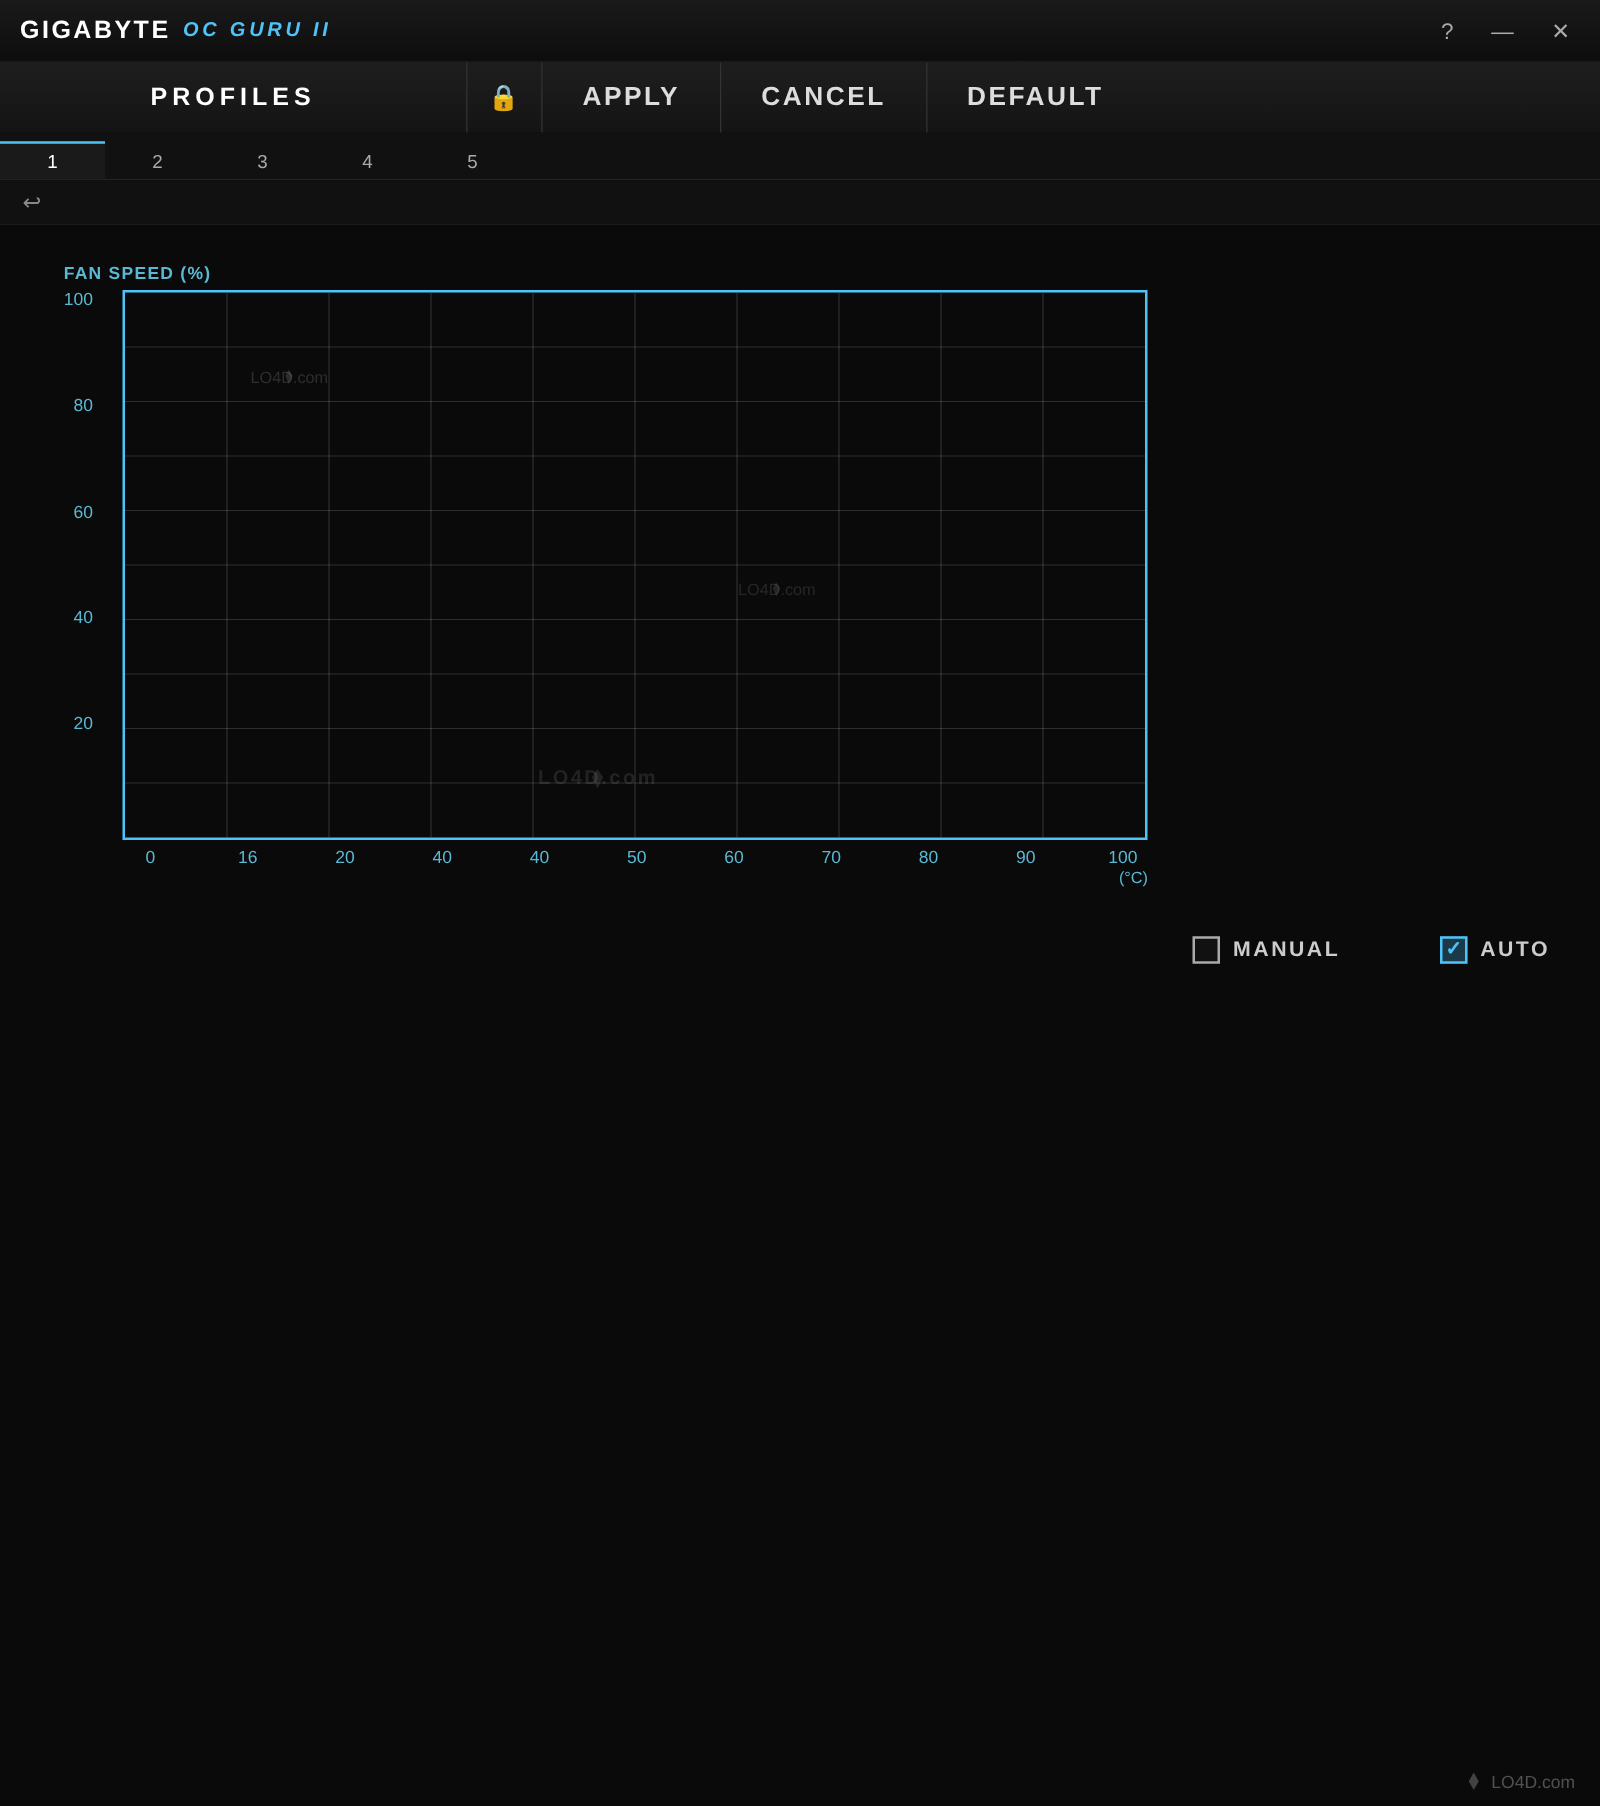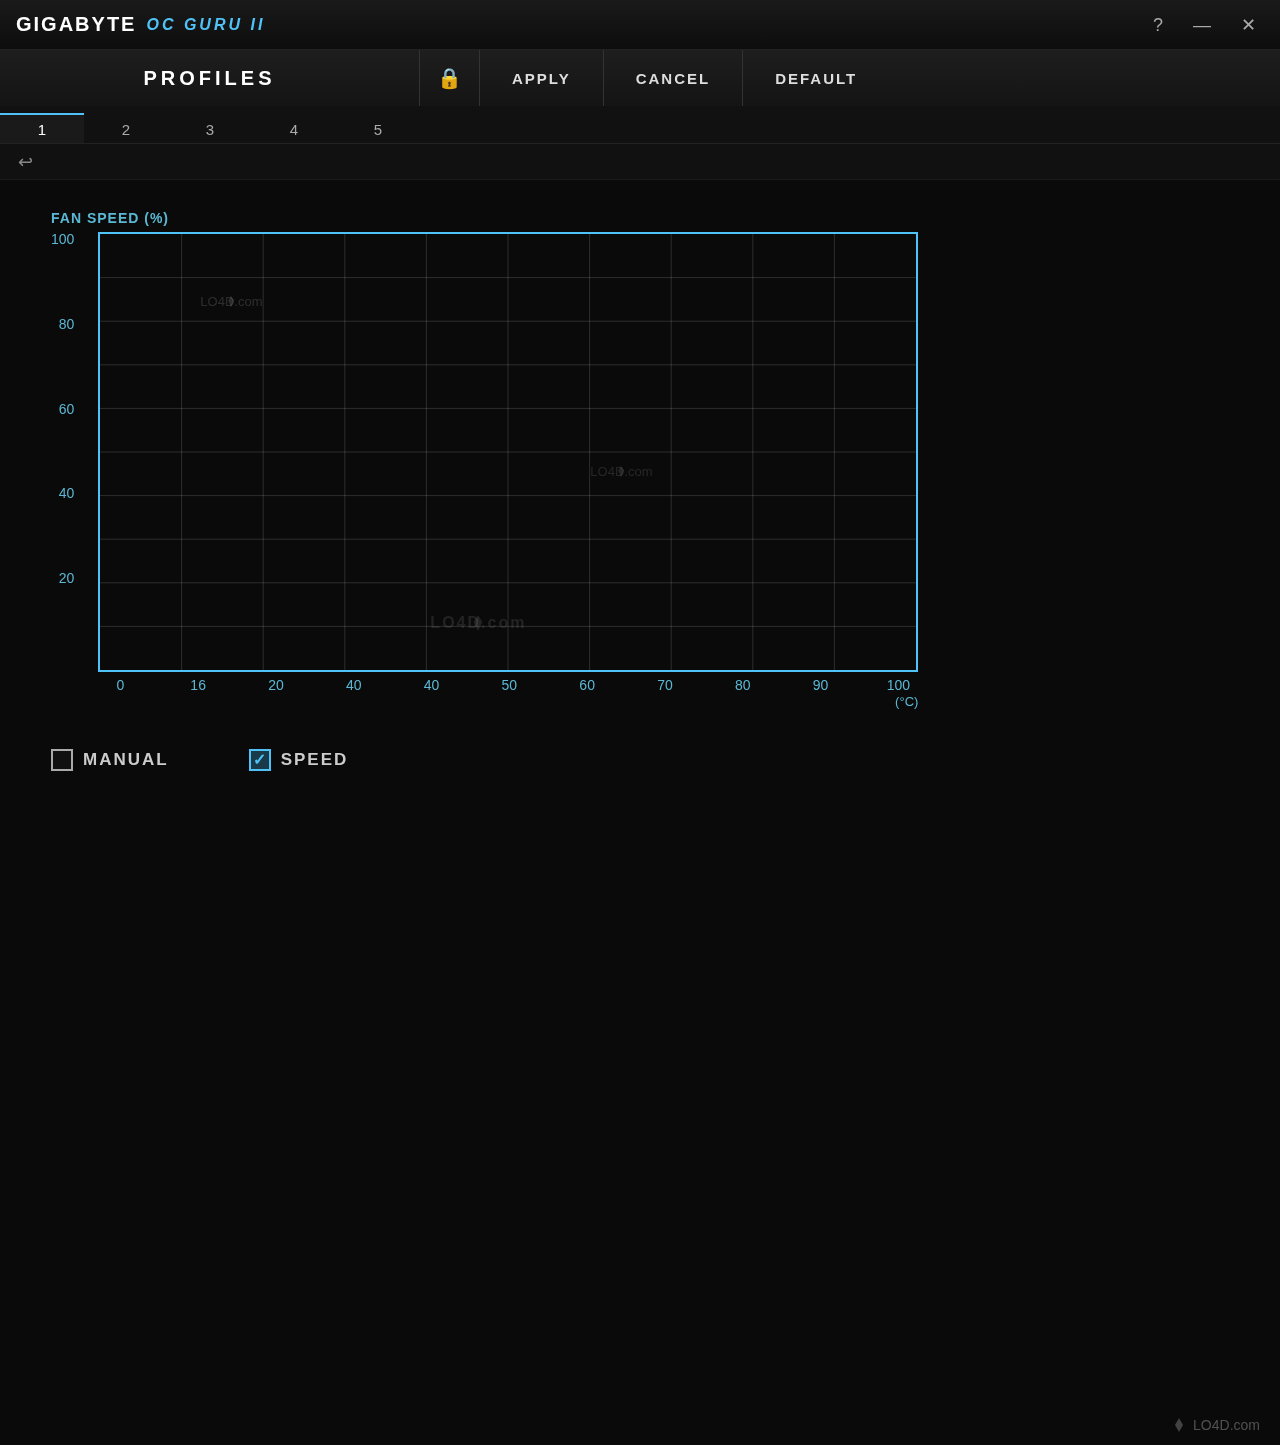--- a/index.html
+++ b/index.html
@@ -67,21 +67,21 @@
     #header-bar {
       width: 100%;
       height: 58px;
       background: linear-gradient(180deg, #1e1e1e 0%, #141414 100%);
       display: flex;
       align-items: center;
       border-bottom: 2px solid #111;
     }
 
     #profiles-label-area {
-      width: 420px;
+      width: 374px;
       height: 100%;
       display: flex;
       align-items: center;
       justify-content: center;
       border-right: 1px solid #333;
     }
 
     #profiles-label {
       color: #fff;
       font-size: 20px;
@@ -98,21 +98,21 @@
       border-right: 1px solid #333;
     }
 
     .header-action-btn {
       height: 100%;
       padding: 0 32px;
       background: none;
       border: none;
       border-right: 1px solid #333;
       color: #ddd;
-      font-size: 15px;
+      font-size: 21px;
       font-weight: bold;
       letter-spacing: 2px;
       cursor: pointer;
       transition: background 0.1s;
     }
 
     
     #profile-tabs {
       width: 100%;
       height: 36px;
@@ -242,21 +242,21 @@
       color: #5bb8d4;
       font-size: 13px;
       text-align: right;
       width: 820px;
       padding-top: 2px;
     }
 
     
     #checkbox-area {
       display: flex;
-      justify-content: flex-start;
+      justify-content: flex-end;
       align-items: center;
       gap: 80px;
       margin-top: 40px;
     }
 
     .checkbox-item {
       display: flex;
       align-items: center;
       gap: 10px;
       cursor: pointer;
@@ -444,21 +444,21 @@
 
   <div id="checkbox-area">
     <div class="checkbox-item">
       <div class="cb-box"></div>
       <span class="cb-label">MANUAL</span>
     </div>
     <div class="checkbox-item">
       <div class="cb-box checked">
         <span class="cb-checkmark">✓</span>
       </div>
-      <span class="cb-label">SPEED</span>
+      <span class="cb-label">AUTO</span>
     </div>
   </div>
 
 </div>
 
 <div id="bottom-bar">
   <svg width="16" height="16" viewBox="0 0 16 16">
     <path d="M8 1 L12 8 L8 15 L4 8 Z" fill="rgba(150,150,150,0.4)"></path>
   </svg>
   <span id="bottom-logo-text">LO4D.com</span>

